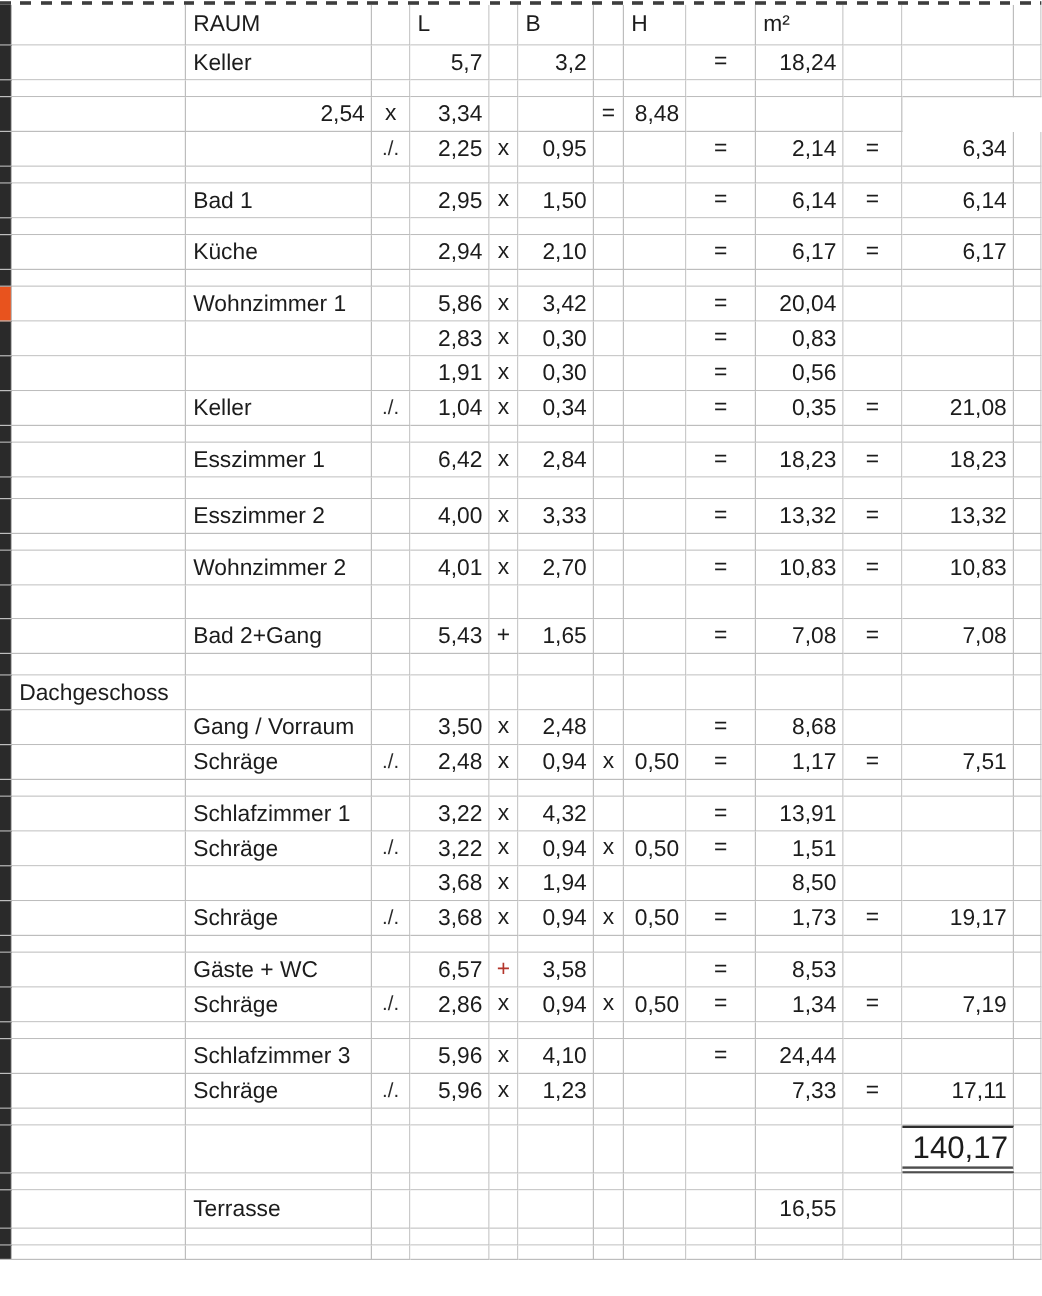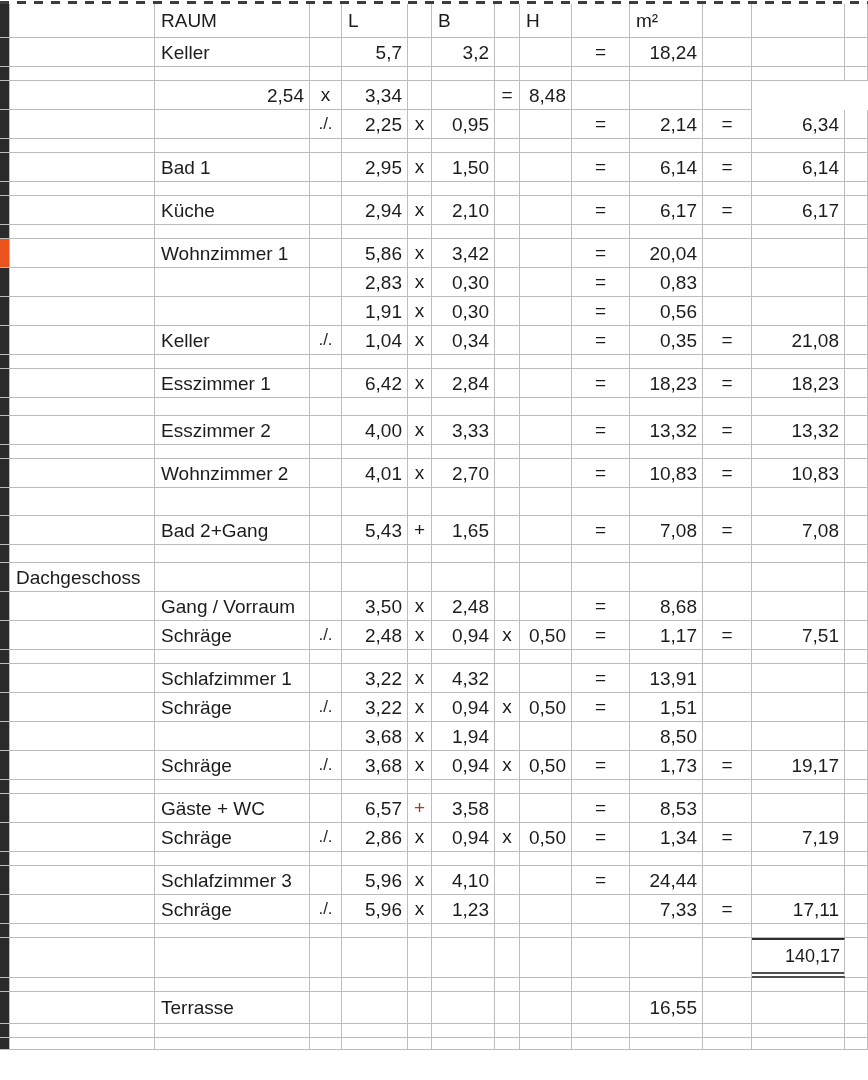--- a/index.html
+++ b/index.html
@@ -29,21 +29,21 @@
   .cell.txt{justify-content:flex-start;padding-left:6px;}
   .cell.num{justify-content:flex-end;padding-right:5px;}
   .cell.ctr{justify-content:center;padding-bottom:1px;}
   .cell.op1{font-size:17px;color:#2a2a2a;}
   .cell.strip{background:#2a2a2a;padding:0;}
   .cell.strip.orange{background:#e8531e;}
   .cell.red{color:#b3352b;}
   .cell.grand-total{
     border-top:2px solid #2e2e2e;
     border-bottom:6px double #4e4e4e;
-    font-size:18px;padding-right:4px;
+    font-size:26px;padding-right:4px;
   }
   .r-header .cell{border-top:none;}
   .r-header{height:34px}
   .r-normal{height:29px}
   .r-thin{height:14px}
   .r-thin2{height:18px}
   .r-spacer{height:28px}
   .r-total{height:40px}
   .r-tall{height:32px}
   .r-tall2{height:34px}

